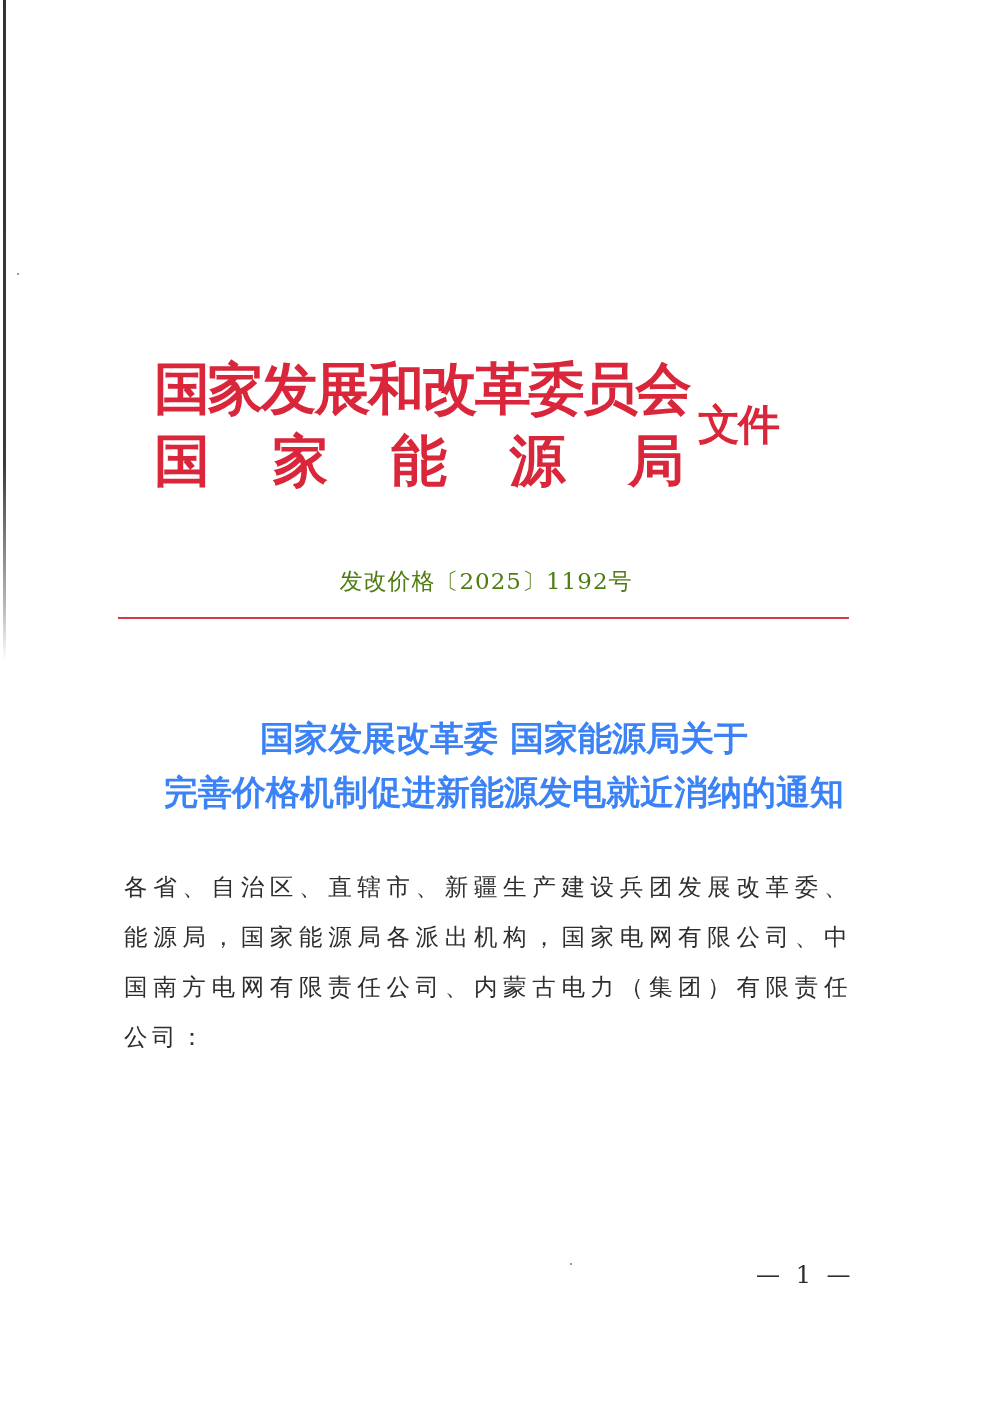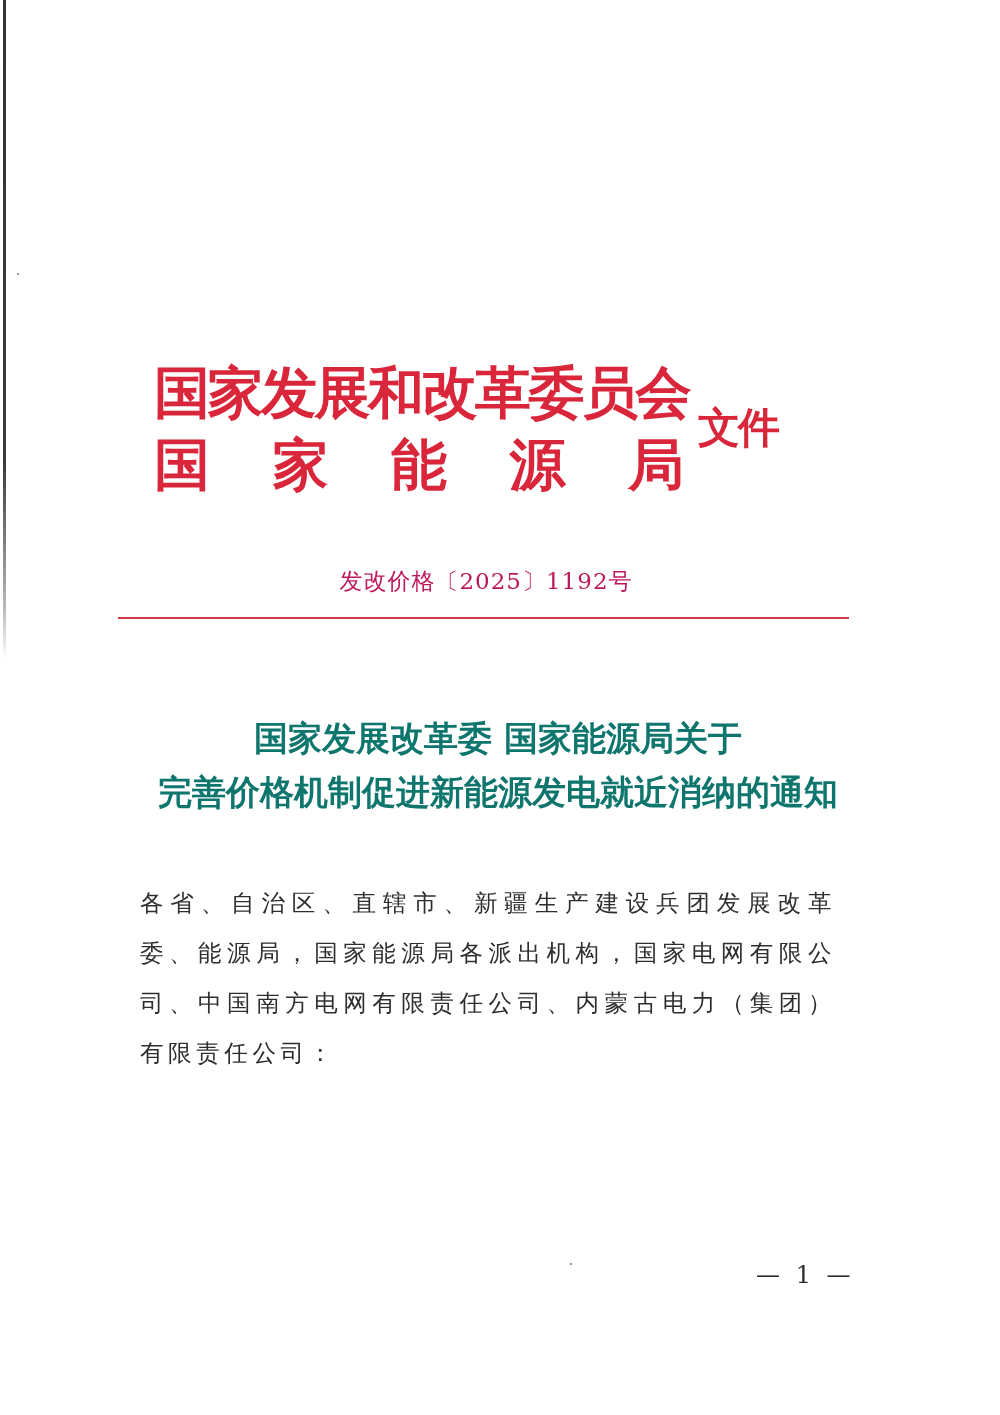--- a/index.html
+++ b/index.html
@@ -31,21 +31,21 @@
     border-radius: 1px;
   }
   
   .masthead {
     position: absolute;
     left: 150px;
     top: 358px;
     width: 690px;
     height: 145px;
     color: #d9263a;
-    font-family: Liberation Serif, serif;
+    font-family: Liberation Mono, monospace;
     font-weight: bold;
   }
   .masthead .org1 {
     position: absolute;
     left: 4px;
     top: 0px;
     font-size: 56px;
     letter-spacing: -2.5px;
     line-height: 70px;
     white-space: nowrap;
@@ -70,58 +70,58 @@
     white-space: nowrap;
   }
   
   .doc-number {
     position: absolute;
     left: 0;
     width: 972px;
     top: 566px;
     text-align: center;
     font-size: 23px;
-    color: #be185d;
+    color: #4d7c0f;
     letter-spacing: 1px;
   }
   .red-rule {
     position: absolute;
     left: 118px;
     top: 617px;
     width: 731px;
     height: 2px;
     background: #d23a48;
   }
   
   .title {
     position: absolute;
-    left: 8px;
+    left: 14px;
     width: 980px;
     text-align: center;
     font-weight: bold;
     font-size: 34px;
-    color: #0f766e;
+    color: #3b82f6;
     white-space: nowrap;
   }
   .title.line1 { top: 716px; }
   .title.line2 { top: 770px; }
   
   .body-text {
     position: absolute;
     left: 124px;
     width: 728px;
     top: 862px;
     font-size: 23.5px;
     line-height: 50px;
     color: #2e2e2e;
     letter-spacing: 4.6px;
     text-align: justify;
   }
   .body-text p {
-    margin: 16px;
+    margin: 0;
   }
   .body-text .indent {
     text-indent: 52px;
   }
   .page-number {
     position: absolute;
     left: 756px;
     top: 1261px;
     font-size: 24px;
     color: #2e2e2e;

